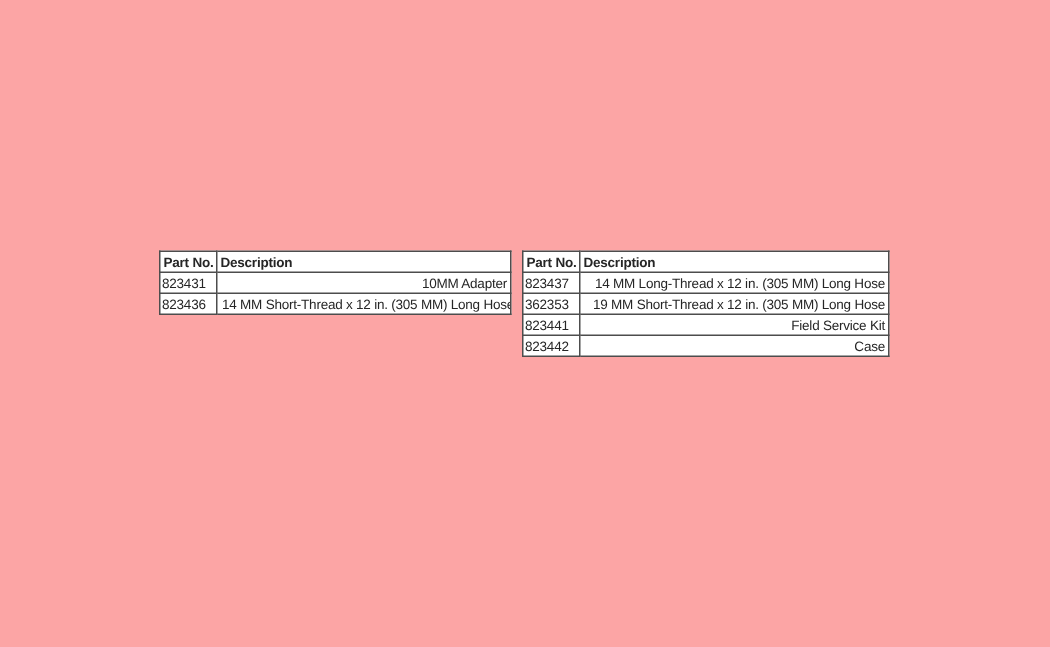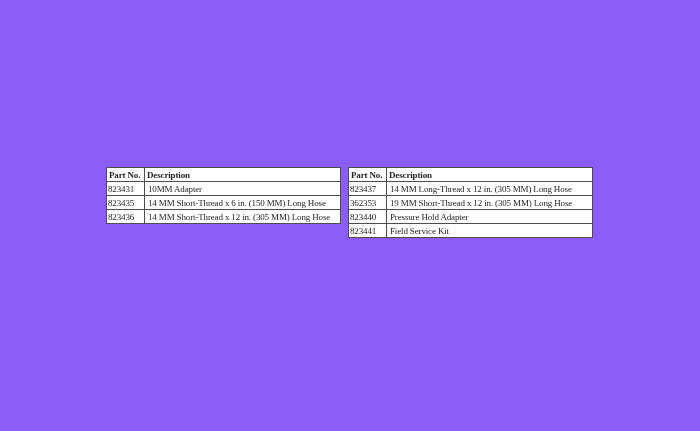--- a/index.html
+++ b/index.html
@@ -1,22 +1,22 @@
 <!DOCTYPE html>
 <html><head>
 <meta charset="utf-8">
 <style>
   * { box-sizing: border-box; }
   html, body { margin: 0; padding: 0; background: #ffffff; }
   .page {
     position: relative;
     width: 700px;
     height: 431px;
-    background: #8b5cf6;
-    font-family: Liberation Serif, serif;
+    background: #fca5a5;
+    font-family: Liberation Sans, sans-serif;
     overflow: hidden;
   }
   table.parts-table {
     position: absolute;
     top: 167px;
     border-collapse: collapse;
     table-layout: fixed;
     background: #ffffff;
   }
   table.parts-table.left  { left: 106px; width: 235px; }
@@ -32,21 +32,21 @@
     color: #262626;
     white-space: nowrap;
     overflow: hidden;
     vertical-align: middle;
   }
   .parts-table th {
     text-align: left;
     font-weight: bold;
   }
   td.part { text-align: left; padding: 0 1px; }
-  td.desc { text-align: left; padding: 0 2px 0 3px; margin-top: 29px; }
+  td.desc { text-align: right; padding: 0 2px 0 3px; margin-top: 29px; }
 </style>
 </head>
 <body>
 
 <div class="page">
 
   <table class="parts-table left">
     <colgroup>
         <col class="col-part">
         <col>
@@ -54,24 +54,20 @@
     <thead>
       <tr>
         <th>Part No.</th>
         <th>Description</th>
       </tr>
     </thead>
     <tbody>
       <tr>
         <td class="part">823431</td>
         <td class="desc">10MM Adapter</td>
-      </tr>
-      <tr>
-        <td class="part">823435</td>
-        <td class="desc">14 MM Short-Thread x 6 in. (150 MM) Long Hose</td>
       </tr>
       <tr>
         <td class="part">823436</td>
         <td class="desc">14 MM Short-Thread x 12 in. (305 MM) Long Hose</td>
       </tr>
     </tbody>
   </table>
 
   <table class="parts-table right">
     <colgroup>
@@ -87,23 +83,23 @@
     <tbody>
       <tr>
         <td class="part">823437</td>
         <td class="desc">14 MM Long-Thread x 12 in. (305 MM) Long Hose</td>
       </tr>
       <tr>
         <td class="part">362353</td>
         <td class="desc">19 MM Short-Thread x 12 in. (305 MM) Long Hose</td>
       </tr>
       <tr>
-        <td class="part">823440</td>
-        <td class="desc">Pressure Hold Adapter</td>
+        <td class="part">823441</td>
+        <td class="desc">Field Service Kit</td>
       </tr>
       <tr>
-        <td class="part">823441</td>
-        <td class="desc">Field Service Kit</td>
+        <td class="part">823442</td>
+        <td class="desc">Case</td>
       </tr>
     </tbody>
   </table>
 
 </div>
 
 </body></html>

